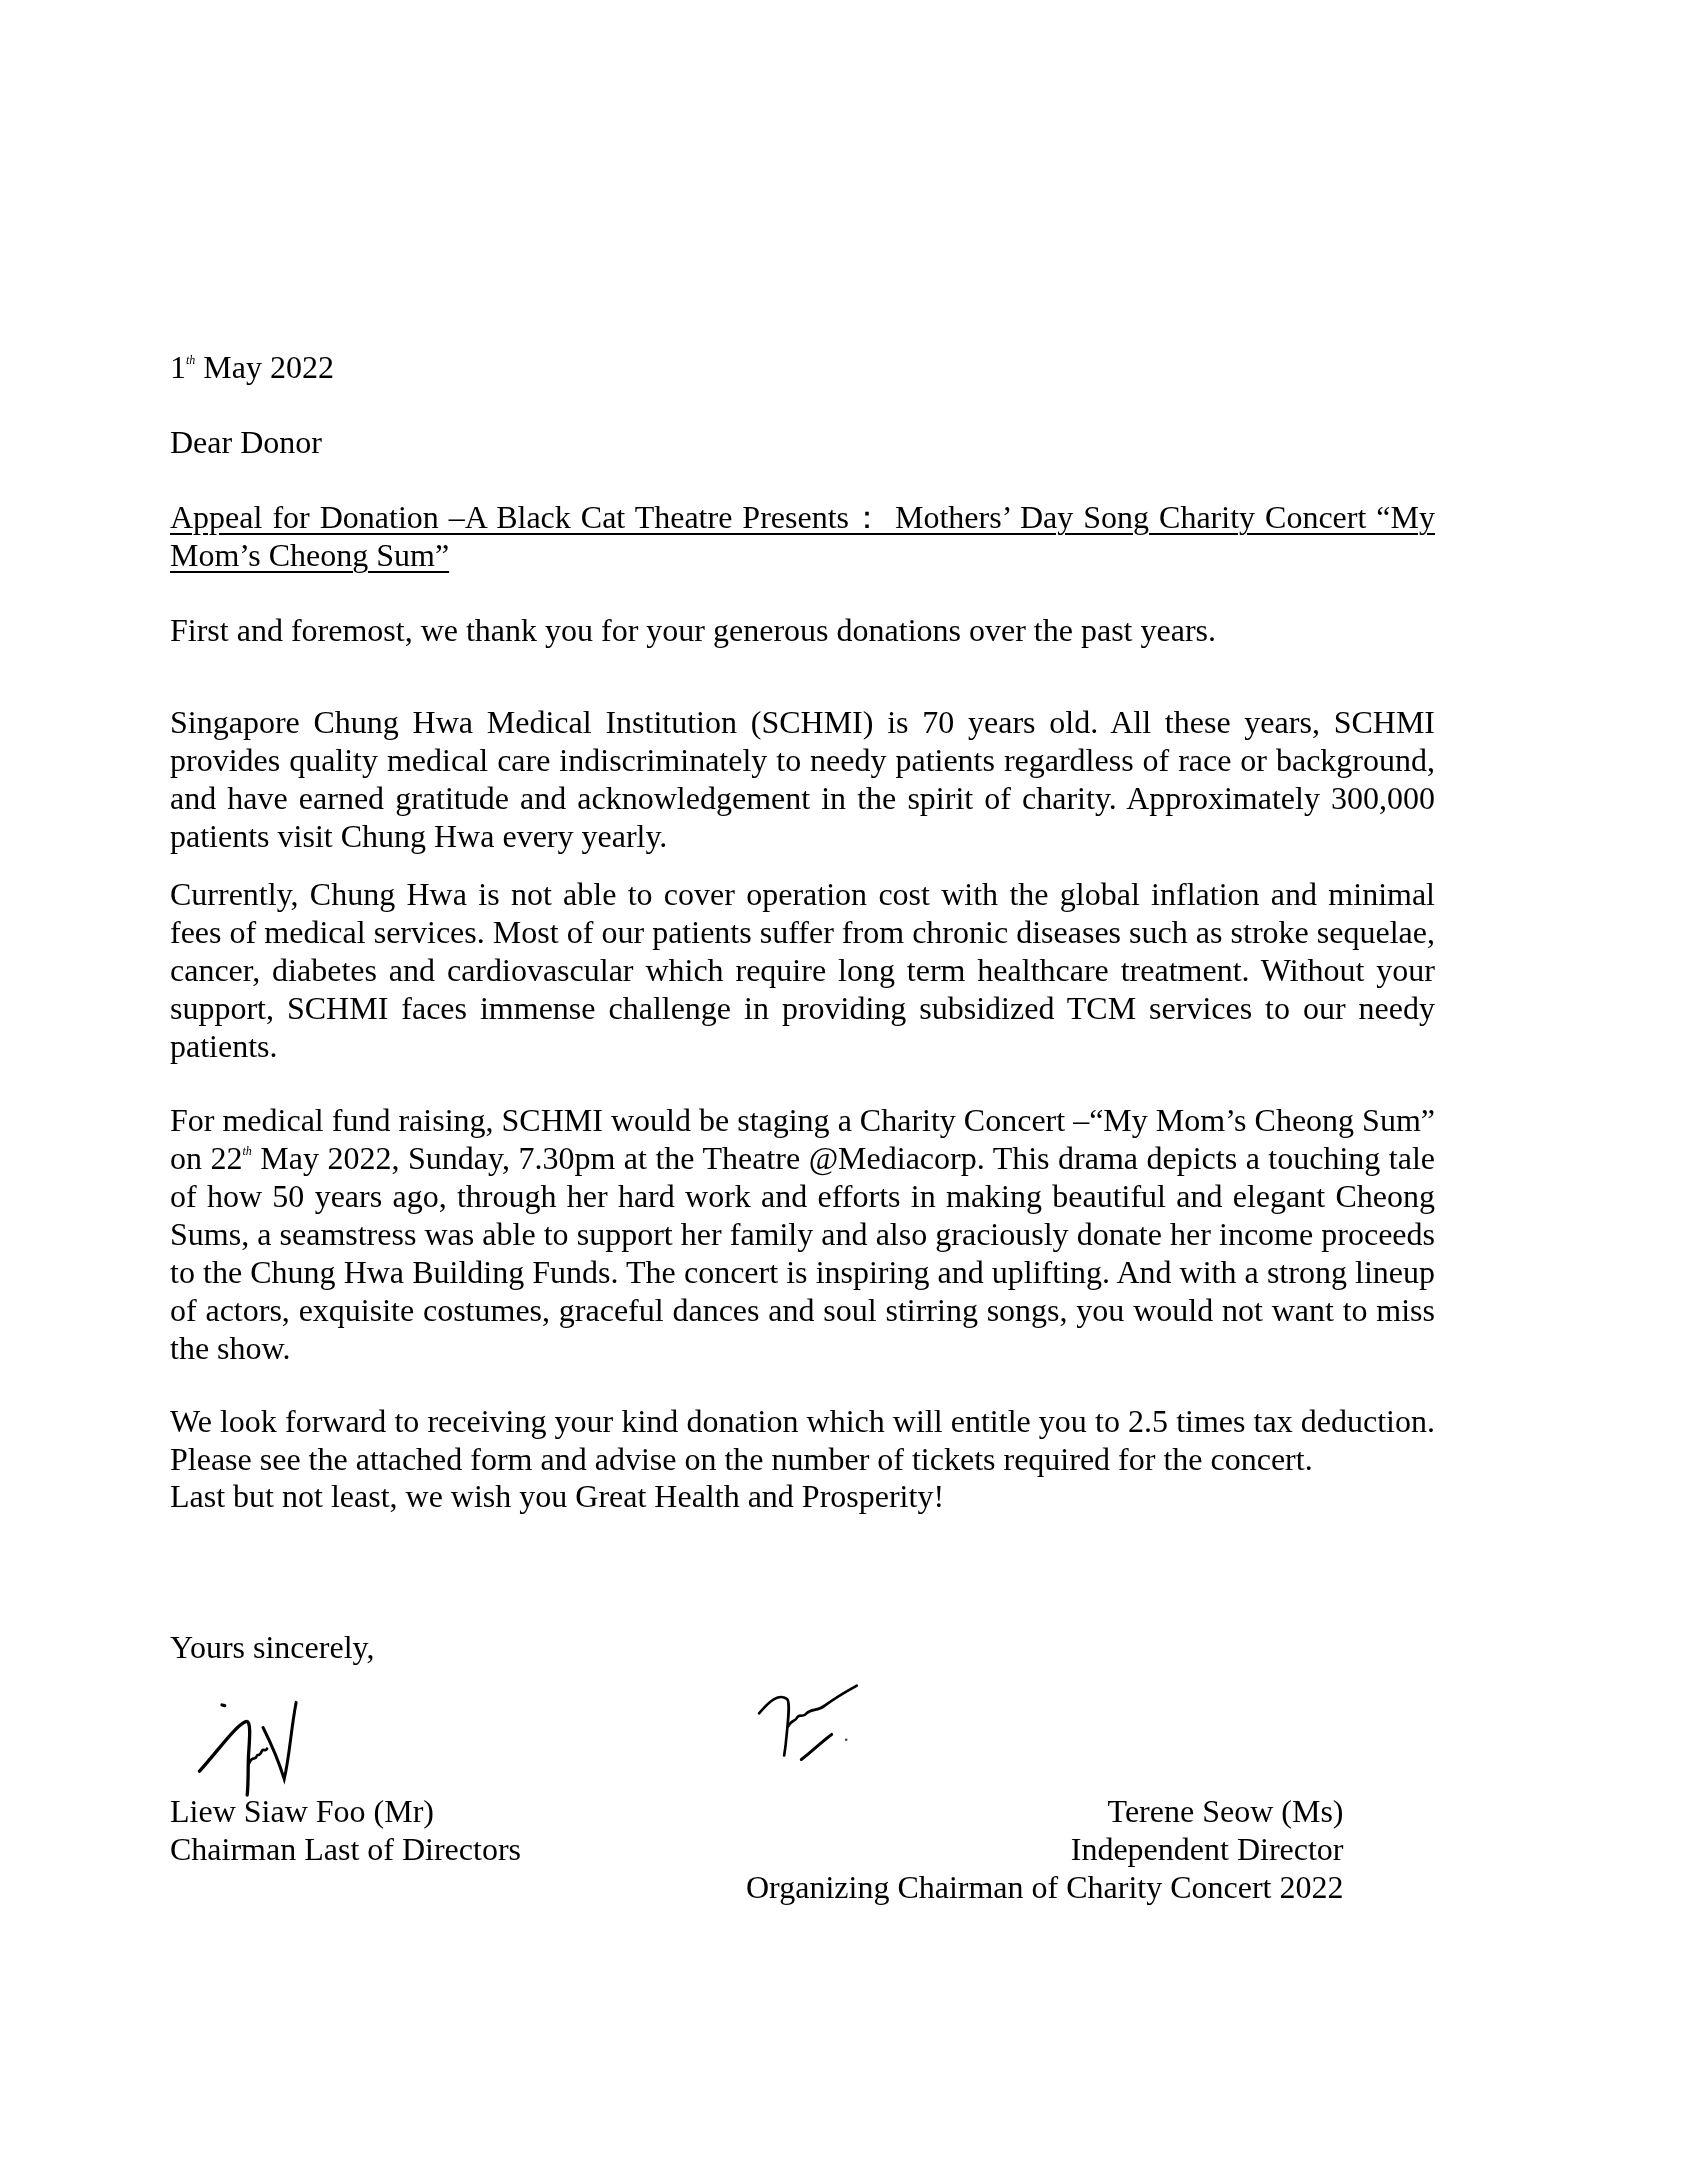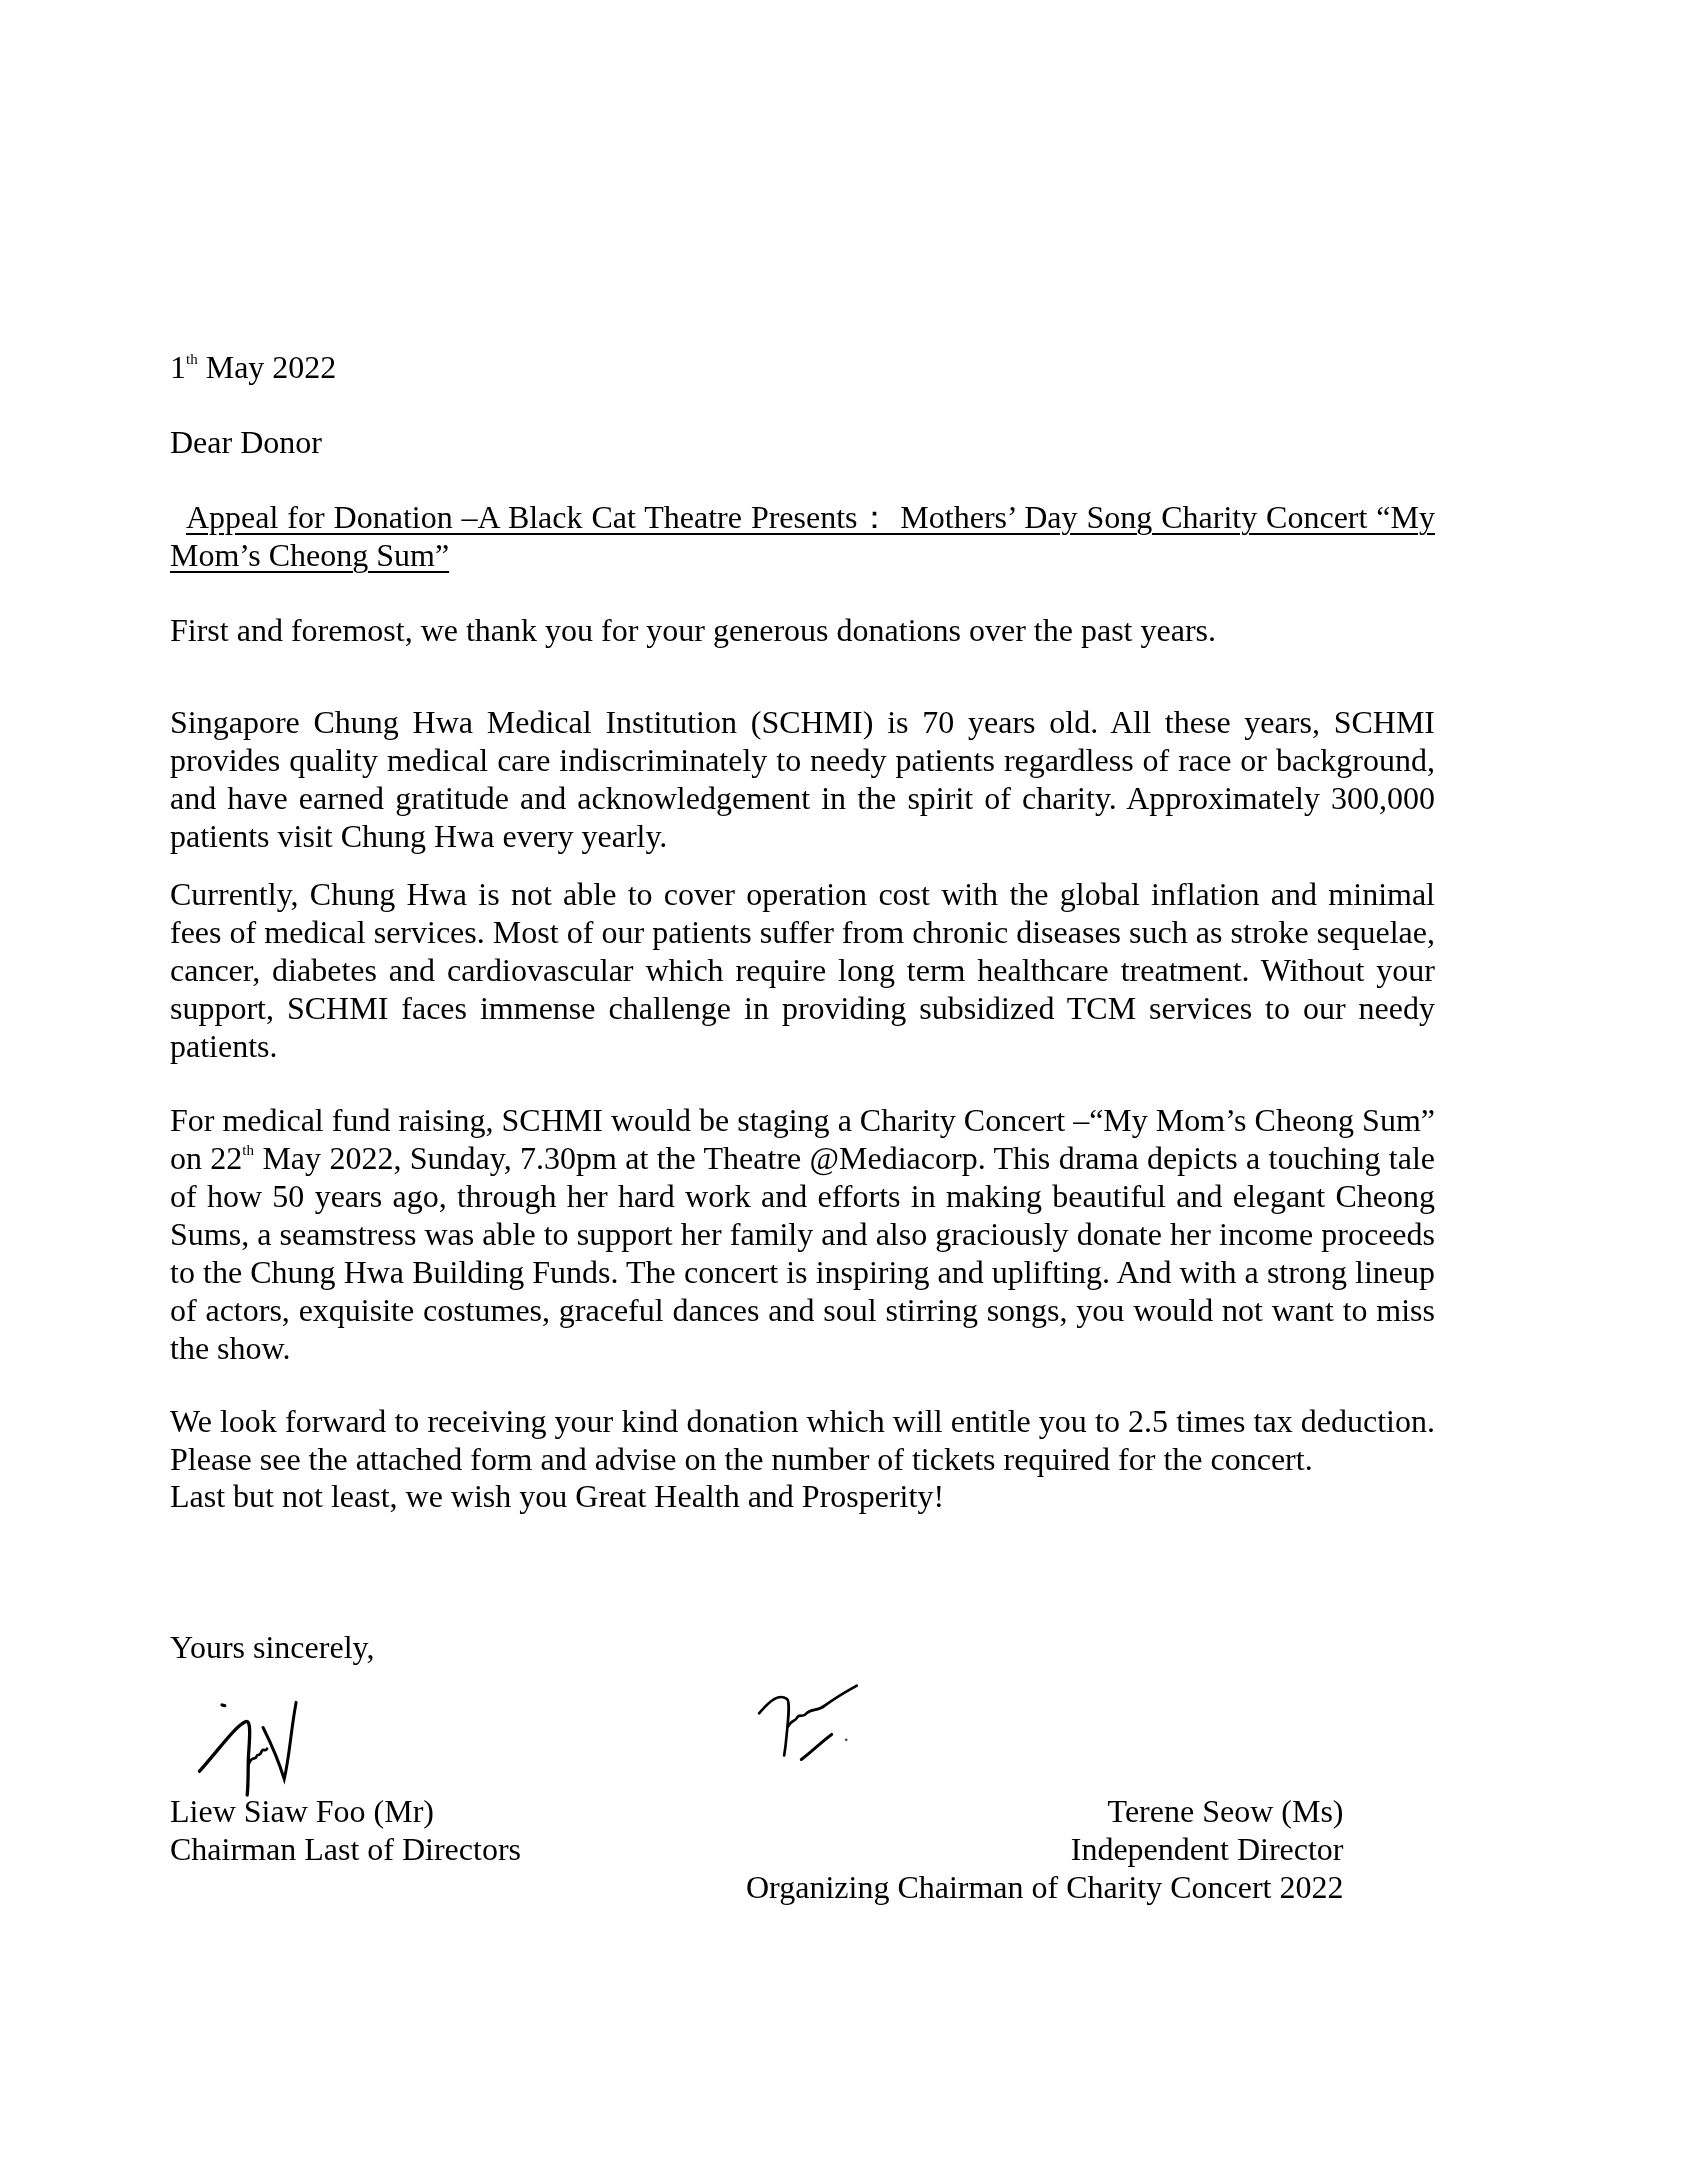--- a/index.html
+++ b/index.html
@@ -1,22 +1,22 @@
 <!DOCTYPE html>
 <html style="font-size:10.6px"><head>
 <meta charset="utf-8">
 <style>
   html, body { margin: 0; padding: 0; background: #ffffff; }
   body { width: 1687px; height: 2183px; position: relative; overflow: hidden;
          font-family: "Liberation Serif", "DejaVu Serif", serif; color: #000; }
   .page { position: absolute; left: 0; top: 0; width: 1687px; height: 2183px; background: #fff; }
   .block { position: absolute; left: 170px; width: 1265px; font-size: 32px; line-height: 38px; }
   .just { text-align: justify; text-align-last: left; }
-  sup { font-size: 15px; line-height: 0; position: relative; top: -2.6px; }
-  .title { text-decoration: underline; text-decoration-thickness: 2px; text-underline-offset: 4.6px; margin-left: 16px; }
+  sup { font-size: 12px; line-height: 0; position: relative; top: -2.6px; font-style: italic; }
+  .title { text-decoration: underline; text-decoration-thickness: 2px; text-underline-offset: 4.6px; }
   .sig { position: absolute; }
   .sig svg { display: block; }
   .sigtext { position: absolute; font-size: 32px; line-height: 38px; white-space: nowrap; font-family: Liberation Serif, serif; }
 </style>
 </head>
 <body>
 
 <div class="page">
 
   <div class="block" style="top:348px;"><span>1</span><sup>th</sup> <span>May 2022</span></div>

